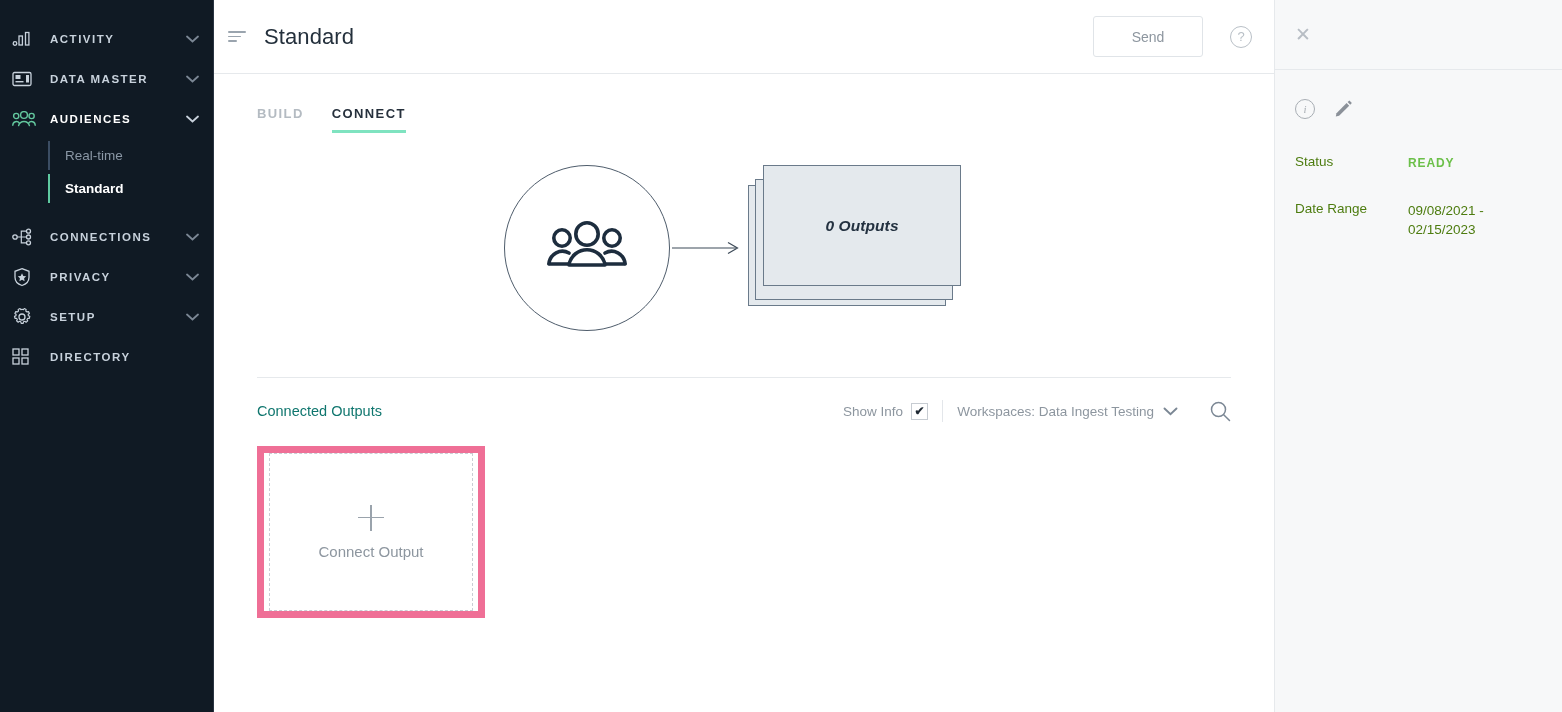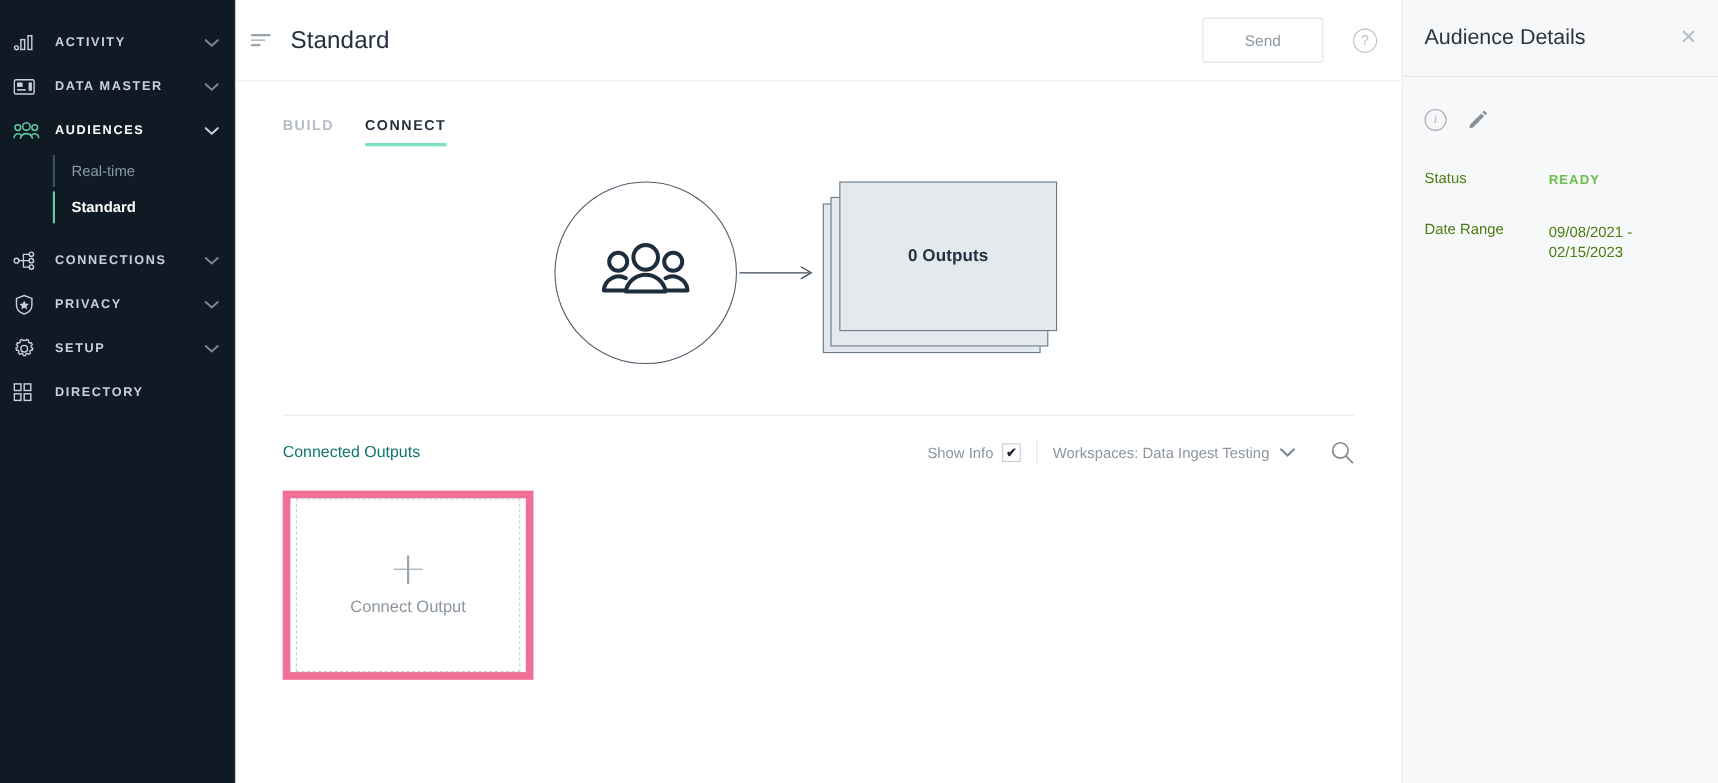--- a/index.html
+++ b/index.html
@@ -122,23 +122,24 @@
   .circle {
     width: 166px; height: 166px; border-radius: 50%;
     border: 1.3px solid #4e5c6b;
     display: flex; align-items: center; justify-content: center;
     background: #fff;
   }
   .arrow { width: 72px; display: flex; align-items: center; margin: 0 4px 0 2px; }
   .stack { position: relative; width: 216px; height: 166px; }
   .sheet {
     position: absolute;
-    width: 198px; height: 136px;
+    width: 198px; height: 121px;
     background: #e4e9ed;
     border: 1.3px solid #6a7a8a;
+    font-style: italic;
   }
   .sheet.s1 { left: 0px;  top: 20px; }
   .sheet.s2 { left: 7px;  top: 14px; }
   .sheet.s3 {
     left: 15px; top: 0px; background: #e4e9ed;
     display:flex; align-items:center; justify-content:center;
   }
   .sheet-label { font-size: 15.5px; font-weight: 700; color: #233140; letter-spacing: .1px;}
 
   .divider { height:1px; background:#e6e9ec; margin: 14px 43px 0 43px; }
@@ -423,21 +424,20 @@
           <span class="plus"></span>
           <span class="connect-label">Connect Output</span>
         </div>
       </div>
     </div>
 
   </section>
 
   <aside class="rpanel">
     <div class="rp-head">
-      <span class="rp-title">Audience Details</span>
       <span class="rp-close">✕</span>
     </div>
     <div class="rp-body">
       <div class="rp-icons">
         <span class="info-circle">i</span>
         <span style="cursor:pointer;display:flex;">
           <svg width="21" height="21" viewBox="0 0 21 21">
             <path d="M3.5 15.2 L13.6 5.1 L16.2 7.7 L6.1 17.8 L2.8 18.5 Z" fill="#8b9199"></path>
             <path d="M14.6 4.1 L16.4 2.4 L18.9 5 L17.2 6.7 Z" fill="#8b9199"></path>
           </svg>

